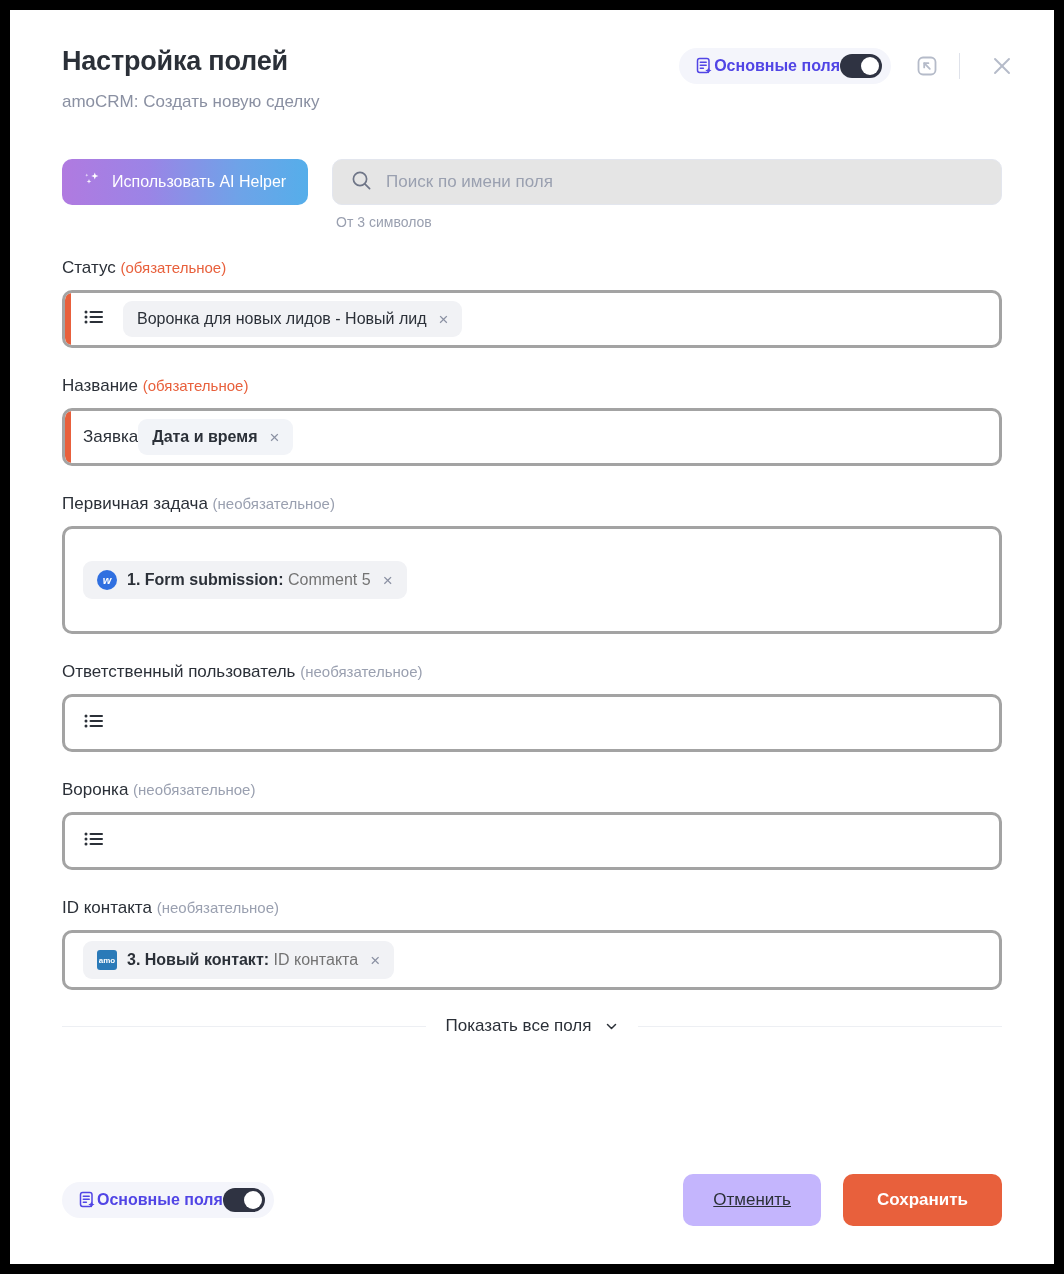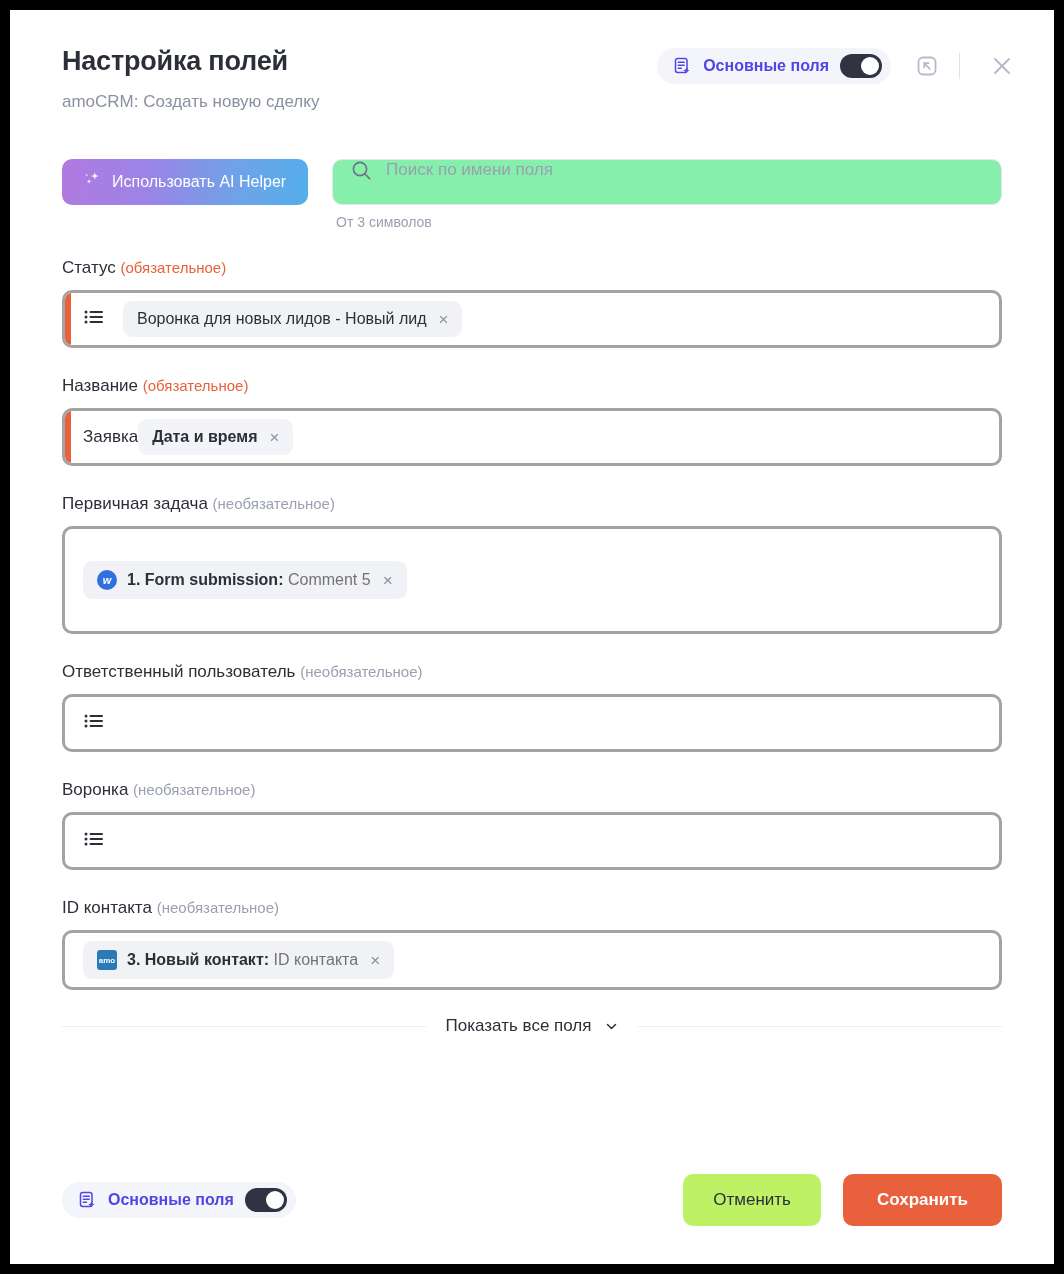--- a/index.html
+++ b/index.html
@@ -46,21 +46,20 @@
     right: 30px;
     top: 34px;
     display: flex;
     align-items: center;
     gap: 0;
   }
 
   .pill-toggle {
     display: flex;
     align-items: center;
-    gap: 11px;
     background: #f4f5fb;
     border-radius: 24px;
     padding: 7px 9px 7px 16px;
     height: 36px;
   }
   .pill-toggle .pt-label {
     font-size: 16px;
     font-weight: bold;
     color: #5145e5;
     white-space: nowrap;
@@ -127,27 +126,27 @@
     font-size: 16px;
     font-weight: normal;
     font-family: "Liberation Sans", sans-serif;
     cursor: pointer;
     white-space: nowrap;
   }
 
   .search-wrap { flex: 1; }
   .search-box {
     display: flex;
-    align-items: flex-start;
+    align-items: center;
     gap: 14px;
     height: 46px;
     border: 1px solid #e3e6ee;
     border-radius: 10px;
     padding: 0 18px;
-    background: #86efac;
+    background: #e5e5e5;
   }
   .search-box input {
     flex: 1;
     border: none;
     outline: none;
     font-size: 17px;
     color: #2b3038;
     font-family: "Liberation Sans", sans-serif;
     background: transparent;
   }
@@ -270,21 +269,21 @@
   .footer-actions { display: flex; align-items: center; gap: 22px; }
   .btn {
     height: 52px;
     border-radius: 10px;
     border: none;
     font-size: 17px;
     font-family: "Liberation Sans", sans-serif;
     cursor: pointer;
     padding: 0 30px;
   }
-  .btn-cancel { background: #bef264; color: #2b3038; }
+  .btn-cancel { background: #c4b5fd; color: #2b3038; text-decoration: underline; }
   .btn-save   { background: #e8603c; color: #ffffff; font-weight: bold; padding: 0 34px; }
 </style>
 </head>
 <body>
 
 <div class="frame">
 
   <div class="header">
     <div class="title">Настройка полей</div>
     <div class="subtitle">amoCRM: Создать новую сделку</div>

